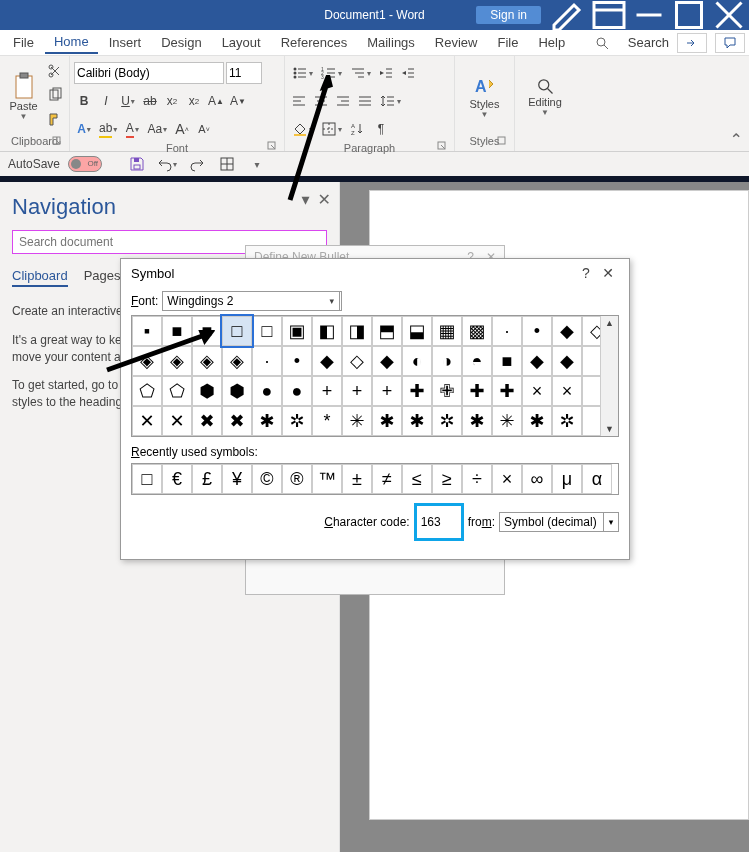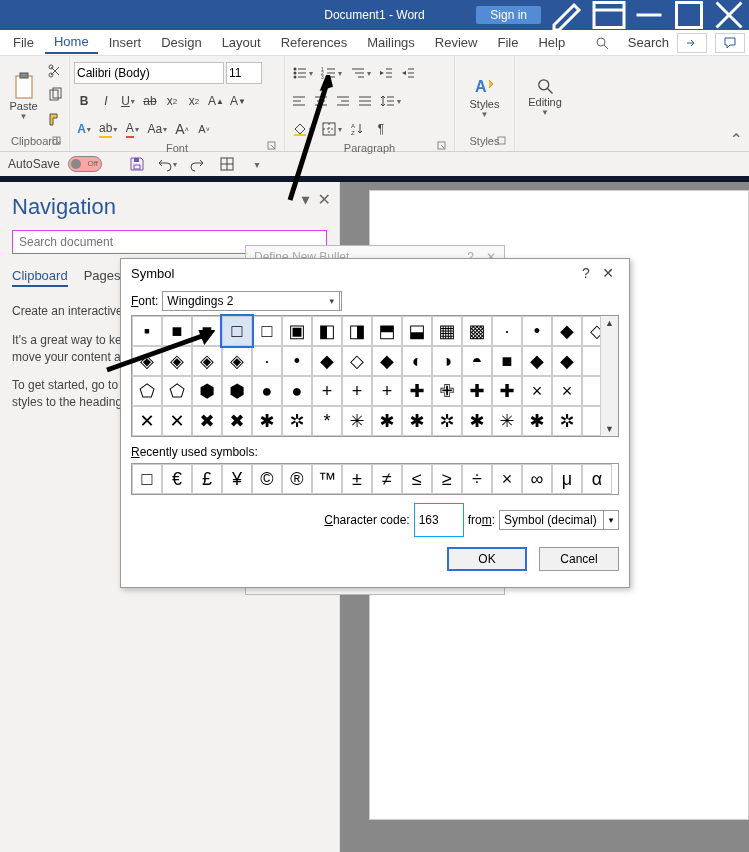--- a/index.html
+++ b/index.html
@@ -87,21 +87,21 @@
 .symbol-cell.selected { outline: 2px solid #2b70d6; background: #d6e4f4; z-index: 2;}
 .scroll-col { position:absolute; right:0; top:0; width:18px; height:100%; border-left:1px solid #ccc; background:#f1f1f1; display:flex; flex-direction:column; align-items:center; justify-content:space-between; padding:2px 0;}
 .scroll-col span {font-size:9px; color:#444; cursor:pointer;}
 
 .recent-row { display: grid; grid-template-columns: repeat(16, 30px); grid-auto-rows: 30px; border:1px solid #999; margin-bottom:8px;}
 .recent-row .symbol-cell { border:1px solid #ccc;}
 
 .dlg-footer-info { display:flex; align-items:flex-end; gap:12px; margin-bottom:10px;}
 .dlg-footer-info .left { display:flex; flex-direction:column; gap:2px;}
 .dlg-footer-info .right { margin-left:auto; display:flex; align-items:center; gap:4px;}
-.char-input { width: 50px; height: 20px; border:1px solid #0ea5e9; padding: 16px 4px; font-size:12px;}
+.char-input { width: 50px; height: 20px; border:3px solid #0ea5e9; padding: 16px 4px; font-size:12px;}
 .from-select { height:20px; border:1px solid #999; font-size:12px; padding: 0 16px 0 4px; background:#fff;}
 .dlg-buttons { display:flex; justify-content:flex-end; gap: 12px; padding: 0 0 8px 0;}
 .dlg-buttons button { width: 80px; height: 24px; font-size:12px; border:1px solid #999; background:#f1f1f1; cursor:pointer;}
 .dlg-buttons button.primary { border: 2px solid #2b70d6; }
 
 
 .arrow { position: absolute; z-index: 200; }
 .arrow svg path { fill: #000; }
 
 
@@ -620,24 +620,20 @@
         <span><span class="u">C</span>haracter code:</span>
         <input class="char-input" value="163" style="">
         <span>fro<span class="u">m</span>:</span>
         <div style="position:relative; display:inline-block;">
           <input class="from-select" style="width: 120px;" value="Symbol (decimal)">
           <span style="position:absolute; right:0; top:0; width:16px; height:20px; border:1px solid #999; display:flex;align-items:center;justify-content:center;font-size:9px;">▾</span>
         </div>
       </div>
     </div>
 
-    <div class="dlg-buttons">
-      <button class="primary">OK</button>
-      <button>Cancel</button>
-    </div>
   </div>
 </div>
 
 <div class="arrow" style="left:280px; top:75px;">
   <svg width="60" height="130">
       <path d="M48 2 L44 12 L50 10 Z M47 8 L10 125" stroke="#000" stroke-width="5" fill="#000"></path>
     </svg>
 </div>
 <div class="arrow" style="left:105px; top:330px;">
   <svg width="110" height="50">

